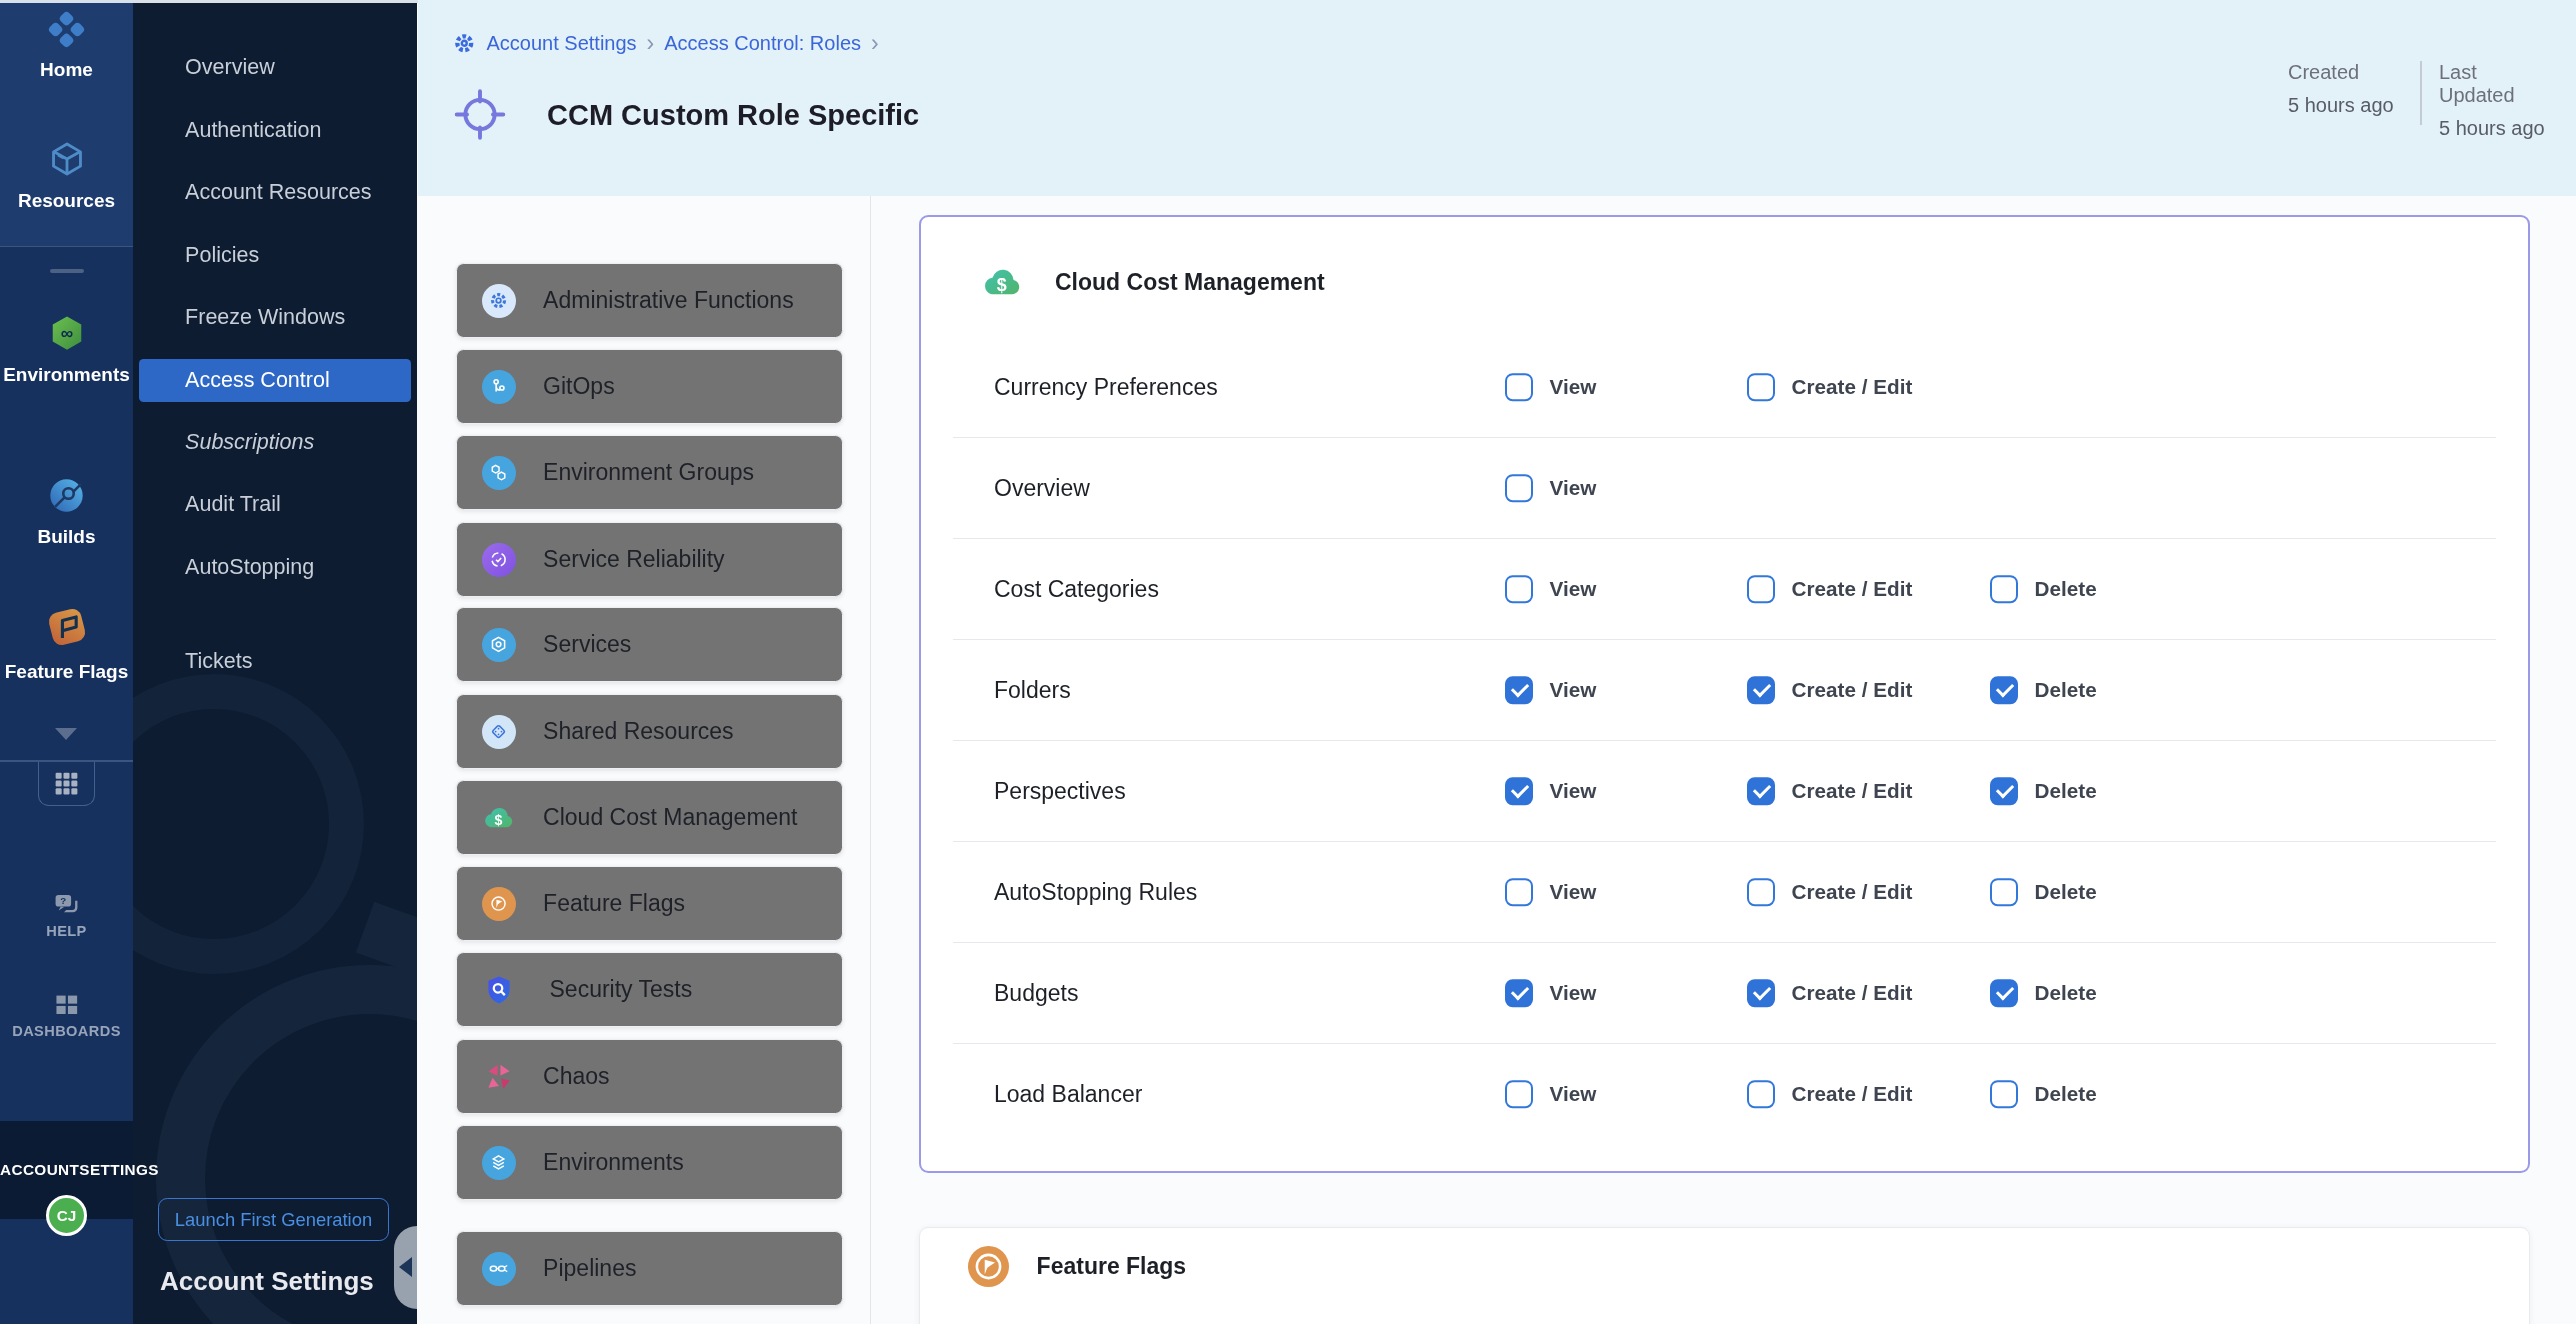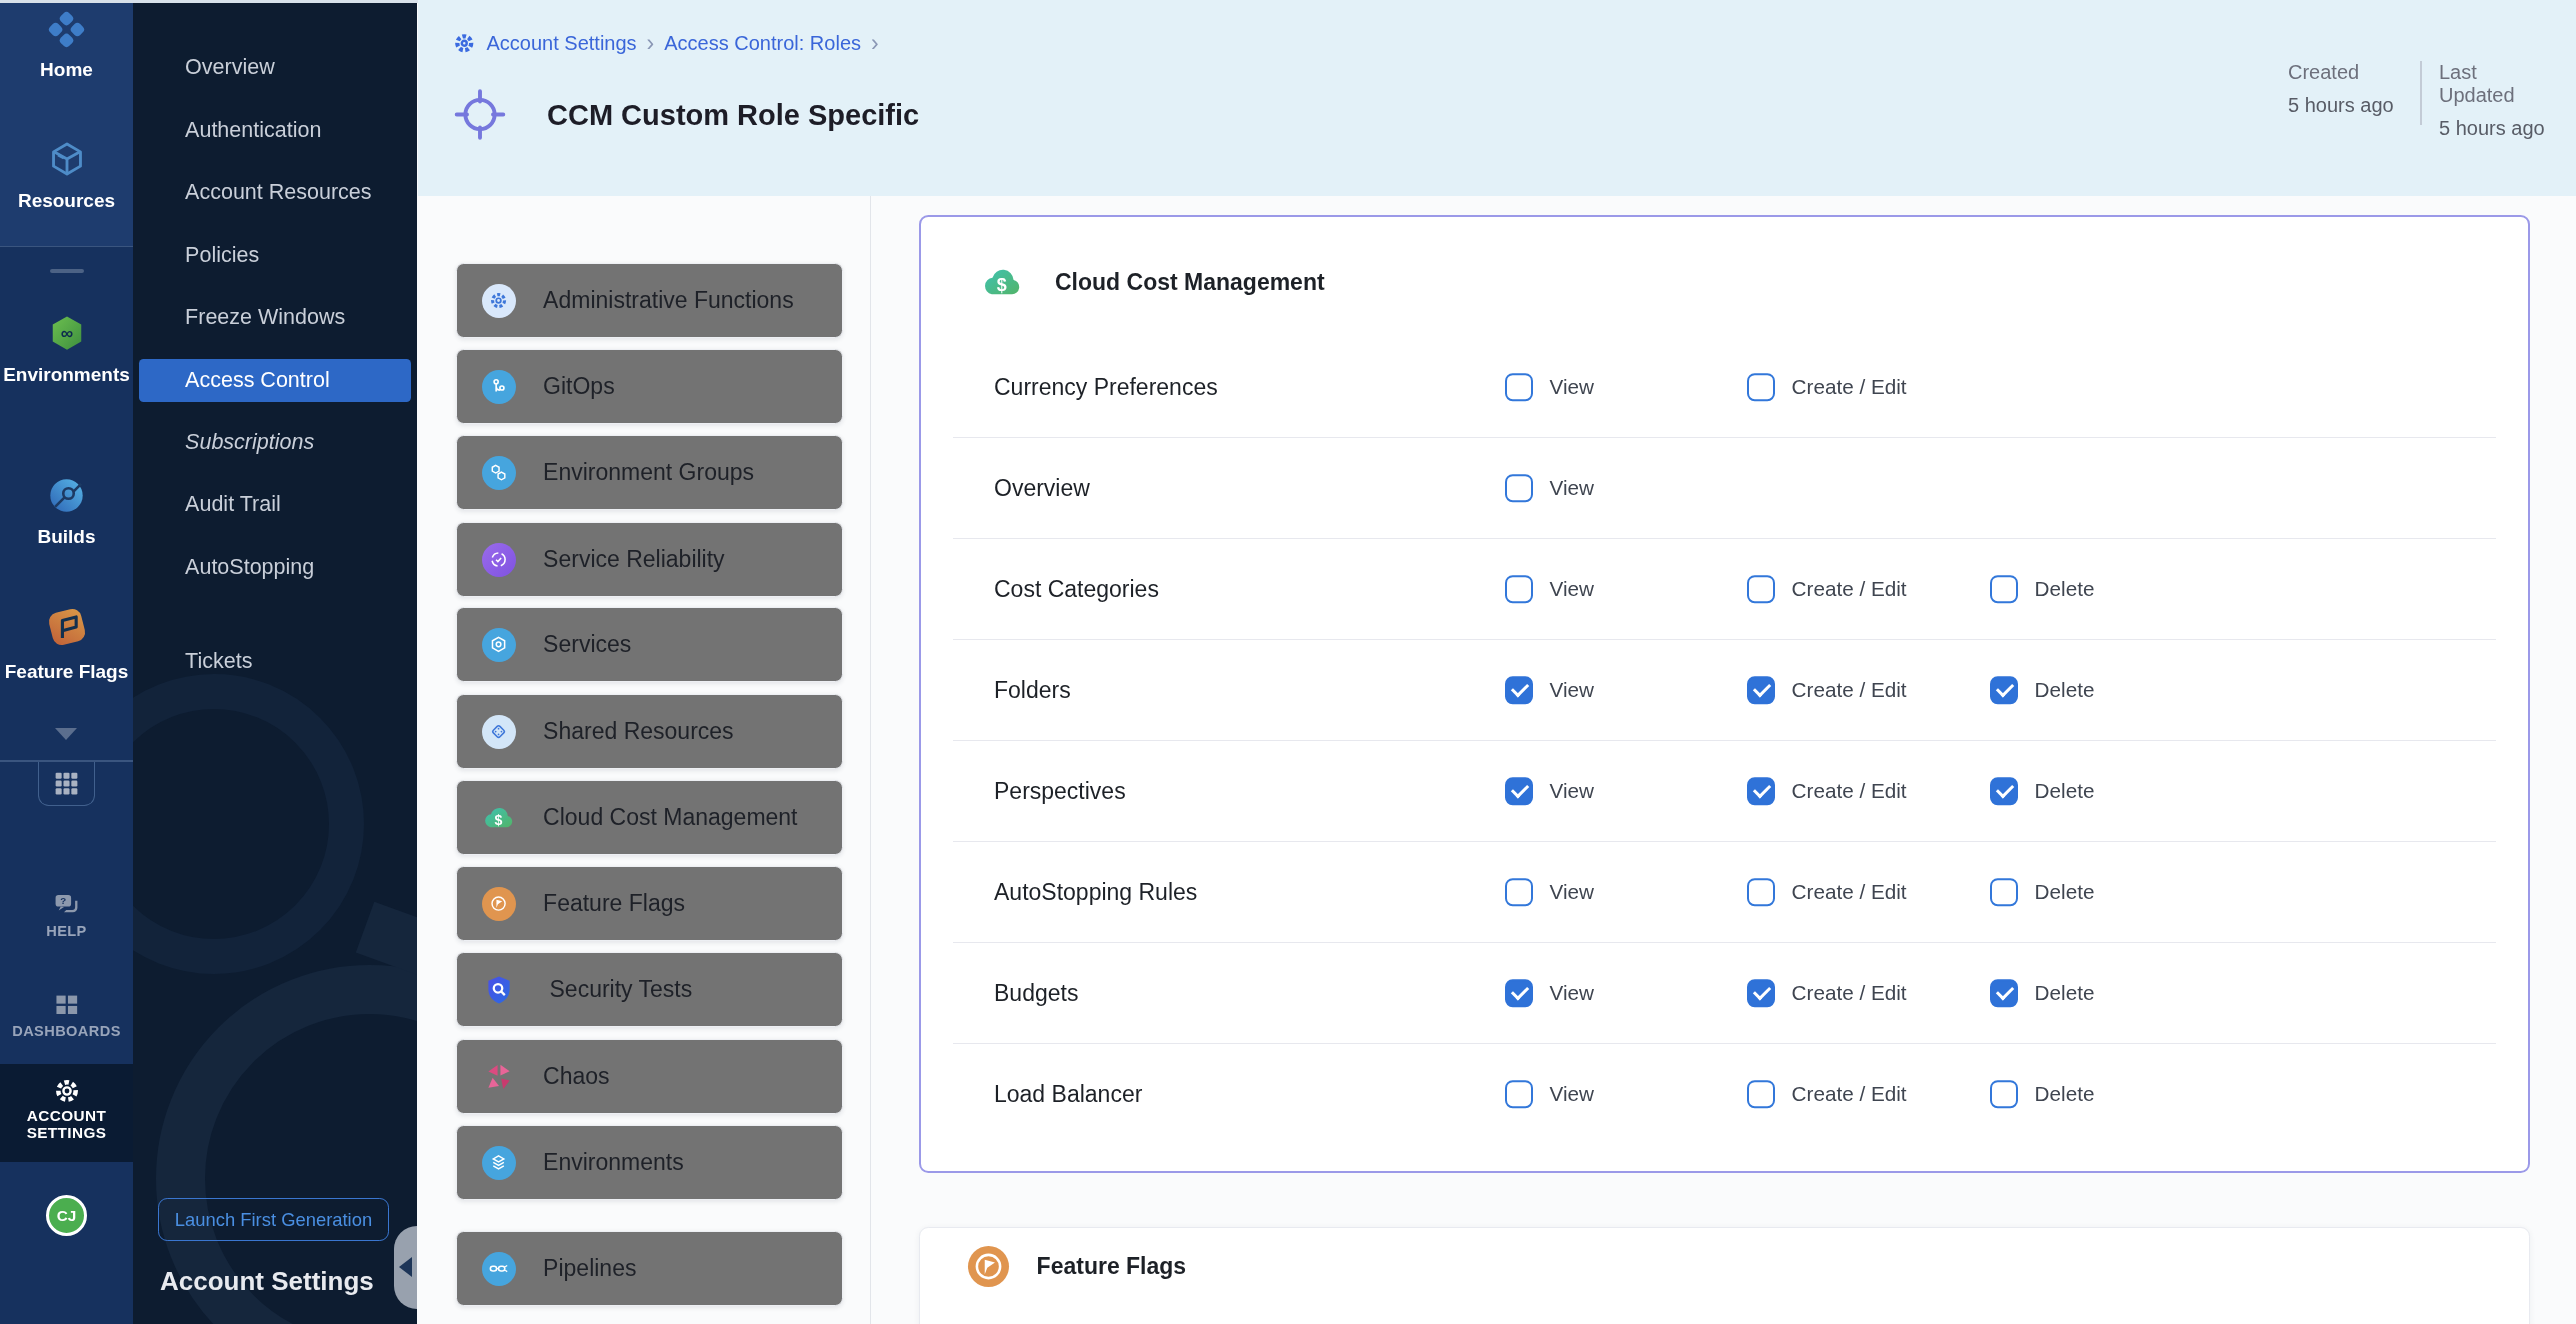--- a/index.html
+++ b/index.html
@@ -13,21 +13,21 @@
   .rail-item{position:absolute;left:0;width:133px;display:flex;flex-direction:column;align-items:center;cursor:pointer;}
   .rail-ic{display:block;}
   .rail-ic svg{width:100%;height:100%;display:block;}
   .rail-label{color:#FFFFFF;font-size:19px;font-weight:700;margin-top:11.5px;white-space:nowrap;}
   .rail-label.small{color:#98A4BA;font-size:14.6px;font-weight:700;letter-spacing:0.4px;margin-top:4.6px;}
   .rail-dash{position:absolute;left:50px;top:269px;width:34px;height:3.8px;border-radius:2.3px;background:#4C6285;}
   .rail-chevron{position:absolute;left:55px;top:728px;width:0;height:0;border-left:11.5px solid transparent;border-right:11.5px solid transparent;border-top:12.3px solid #5B6E8E;cursor:pointer;}
   .rail-div2{position:absolute;left:0;top:760px;width:133px;height:1.5px;background:#3A557F;}
   .grid-btn{position:absolute;left:38px;top:762px;width:57px;height:44px;border:1.5px solid #41608D;border-top:none;border-radius:0 0 10.7px 10.7px;display:flex;align-items:center;justify-content:center;cursor:pointer;box-sizing:border-box;}
   .grid-btn svg{width:29px;height:29px;}
-  .rail-as{position:absolute;left:0;top:1064px;width:133px;height:98px;background:#0A1B33;display:flex;flex-direction:column;align-items:center;cursor:pointer;}
+  .rail-as{position:absolute;left:0;top:1121px;width:133px;height:98px;background:#0A1B33;display:flex;flex-direction:row;align-items:center;cursor:pointer;}
   .rail-as .rail-ic{margin-top:10.7px;}
   .as-line{color:#FFFFFF;font-size:15.3px;font-weight:700;letter-spacing:0.4px;line-height:17.6px;}
   .as-line:first-of-type{margin-top:6.9px;}
   .avatar{position:absolute;left:46px;top:1195px;width:41px;height:41px;border-radius:50%;background:#4BAE4F;border:3.1px solid #FFFFFF;box-sizing:border-box;display:flex;align-items:center;justify-content:center;color:#FFFFFF;font-size:15.3px;font-weight:700;cursor:pointer;}
 
   
   .menu{position:absolute;left:133px;top:0;width:284px;height:1324px;background:#0D1C30;overflow:hidden;z-index:2;}
   .wm-ring1{position:absolute;left:23px;top:965px;width:329px;height:329px;border-radius:50%;border:49px solid #15263C;}
   .wm-ring2{position:absolute;left:-69px;top:674px;width:230px;height:230px;border-radius:50%;border:35px solid #12233A;}
   .wm-tooth{position:absolute;left:230px;top:912px;width:69px;height:54px;background:#15263C;transform:rotate(20deg);}
@@ -73,21 +73,21 @@
   .panel-ic svg{width:100%;height:100%;}
   .panel-title{font-size:23px;font-weight:700;color:#1D2127;white-space:nowrap;}
   .rows{position:absolute;left:0;top:120px;width:100%;}
   .perm-row{position:relative;height:100px;margin:0 32px;border-bottom:1.5px solid #E7E8EE;}
   .perm-row:last-child{border-bottom:none;}
   .perm-label{position:absolute;left:41px;top:50%;transform:translateY(-50%);font-size:23px;color:#1D2127;white-space:nowrap;}
   .perm-cell{position:absolute;top:50%;transform:translateY(-50%);display:flex;align-items:center;gap:17px;}
   .cb{position:relative;width:27.6px;height:27.6px;border:2.3px solid #3277DA;border-radius:7.7px;background:#FFFFFF;box-sizing:border-box;cursor:pointer;flex:none;}
   .cb.checked{background:#2F72D8;border-color:#2F72D8;}
   .cb.checked::after{content:"";position:absolute;left:4.6px;top:5.4px;width:13px;height:6.9px;border-left:3.1px solid #FFFFFF;border-bottom:3.1px solid #FFFFFF;transform:rotate(-45deg);}
-  .cb-label{font-size:20.7px;color:#3F4550;white-space:nowrap;}
+  .cb-label{font-size:20.7px;color:#3F4550;white-space:nowrap;font-weight:bold;}
 
   
   .ff-panel{position:absolute;left:501px;top:1031px;width:1611px;height:215px;background:#FFFFFF;border:0.8px solid #E8EAF0;border-radius:9.2px;box-shadow:0 1.5px 6.1px rgba(40,50,70,.06);box-sizing:border-box;}
   .ff-head{position:absolute;left:48px;top:17.6px;display:flex;align-items:center;gap:27.6px;}
   .ff-ic{width:41px;height:41px;flex:none;}
   .ff-ic svg{width:100%;height:100%;}
 </style>
 </head>
 <body>
 

